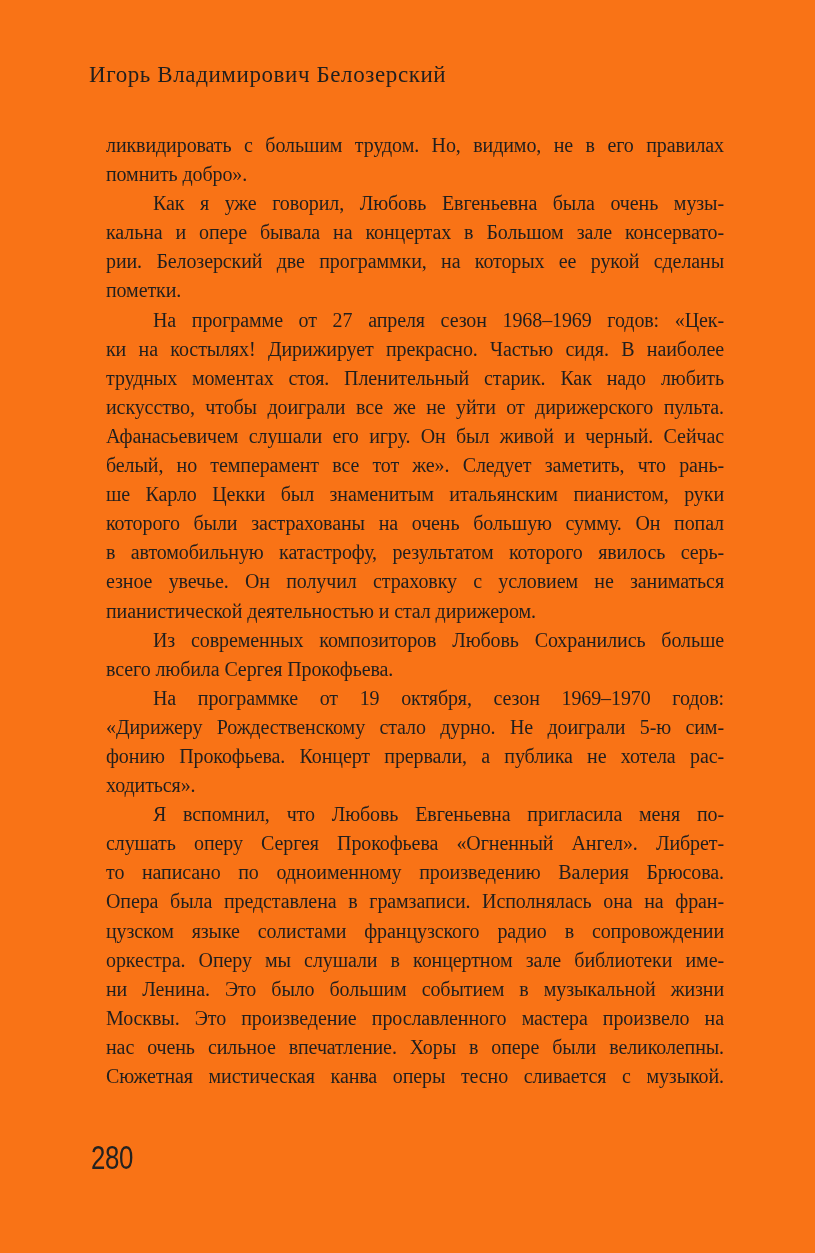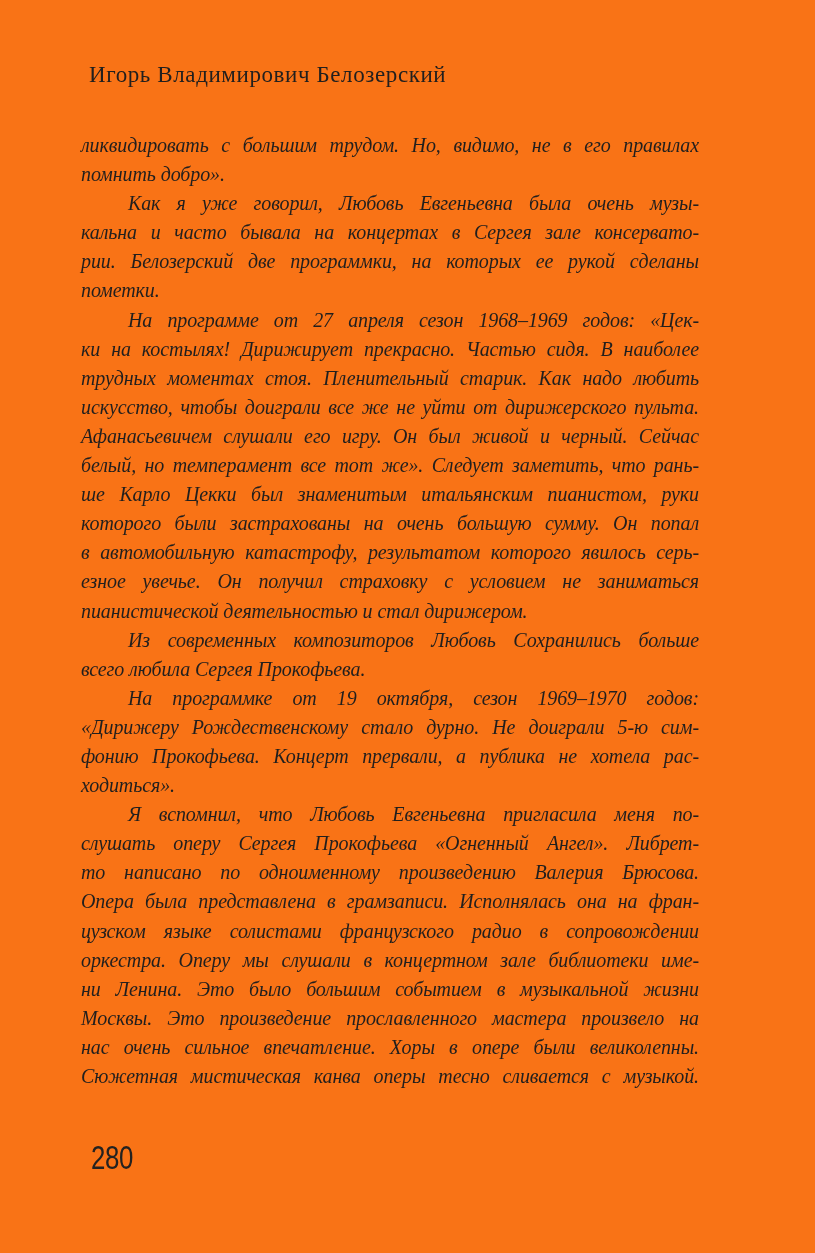--- a/index.html
+++ b/index.html
@@ -23,24 +23,23 @@
     top: 61px;
     width: 620px;
     font-size: 23px;
     line-height: 28px;
     letter-spacing: 0.6px;
     text-align: left;
     white-space: nowrap;
   }
   .body-text {
     position: absolute;
-    left: 81px;
+    left: 106px;
     top: 131px;
     width: 618px;
-    font-style: italic;
   }
   .line {
     height: 29.1px;
     line-height: 29.1px;
     font-size: 20px;
     letter-spacing: -0.1px;
     text-align: justify;
     text-align-last: justify;
     overflow: visible;
     white-space: normal;
@@ -68,21 +67,21 @@
 </head>
 <body>
 
 <div class="page">
   <div class="running-header">Игорь Владимирович Белозерский</div>
 
   <div class="body-text">
       <div class="line">ликвидировать с большим трудом. Но, видимо, не в его правилах</div>
       <div class="line para-end">помнить добро».</div>
       <div class="line para-first">Как я уже говорил, Любовь Евгеньевна была очень музы-</div>
-      <div class="line">кальна и часто бывала на концертах в Сергея зале консервато-</div>
+      <div class="line">кальна и опере бывала на концертах в Большом зале консервато-</div>
       <div class="line">рии. Белозерский две программки, на которых ее рукой сделаны</div>
       <div class="line para-end">пометки.</div>
       <div class="line para-first">На программе от 27 апреля сезон 1968–1969 годов: «Цек-</div>
       <div class="line">ки на костылях! Дирижирует прекрасно. Частью сидя. В наиболее</div>
       <div class="line">трудных моментах стоя. Пленительный старик. Как надо любить</div>
       <div class="line">искусство, чтобы доиграли все же не уйти от дирижерского пульта.</div>
       <div class="line">Афанасьевичем слушали его игру. Он был живой и черный. Сейчас</div>
       <div class="line">белый, но темперамент все тот же». Следует заметить, что рань-</div>
       <div class="line">ше Карло Цекки был знаменитым итальянским пианистом, руки</div>
       <div class="line">которого были застрахованы на очень большую сумму. Он попал</div>

